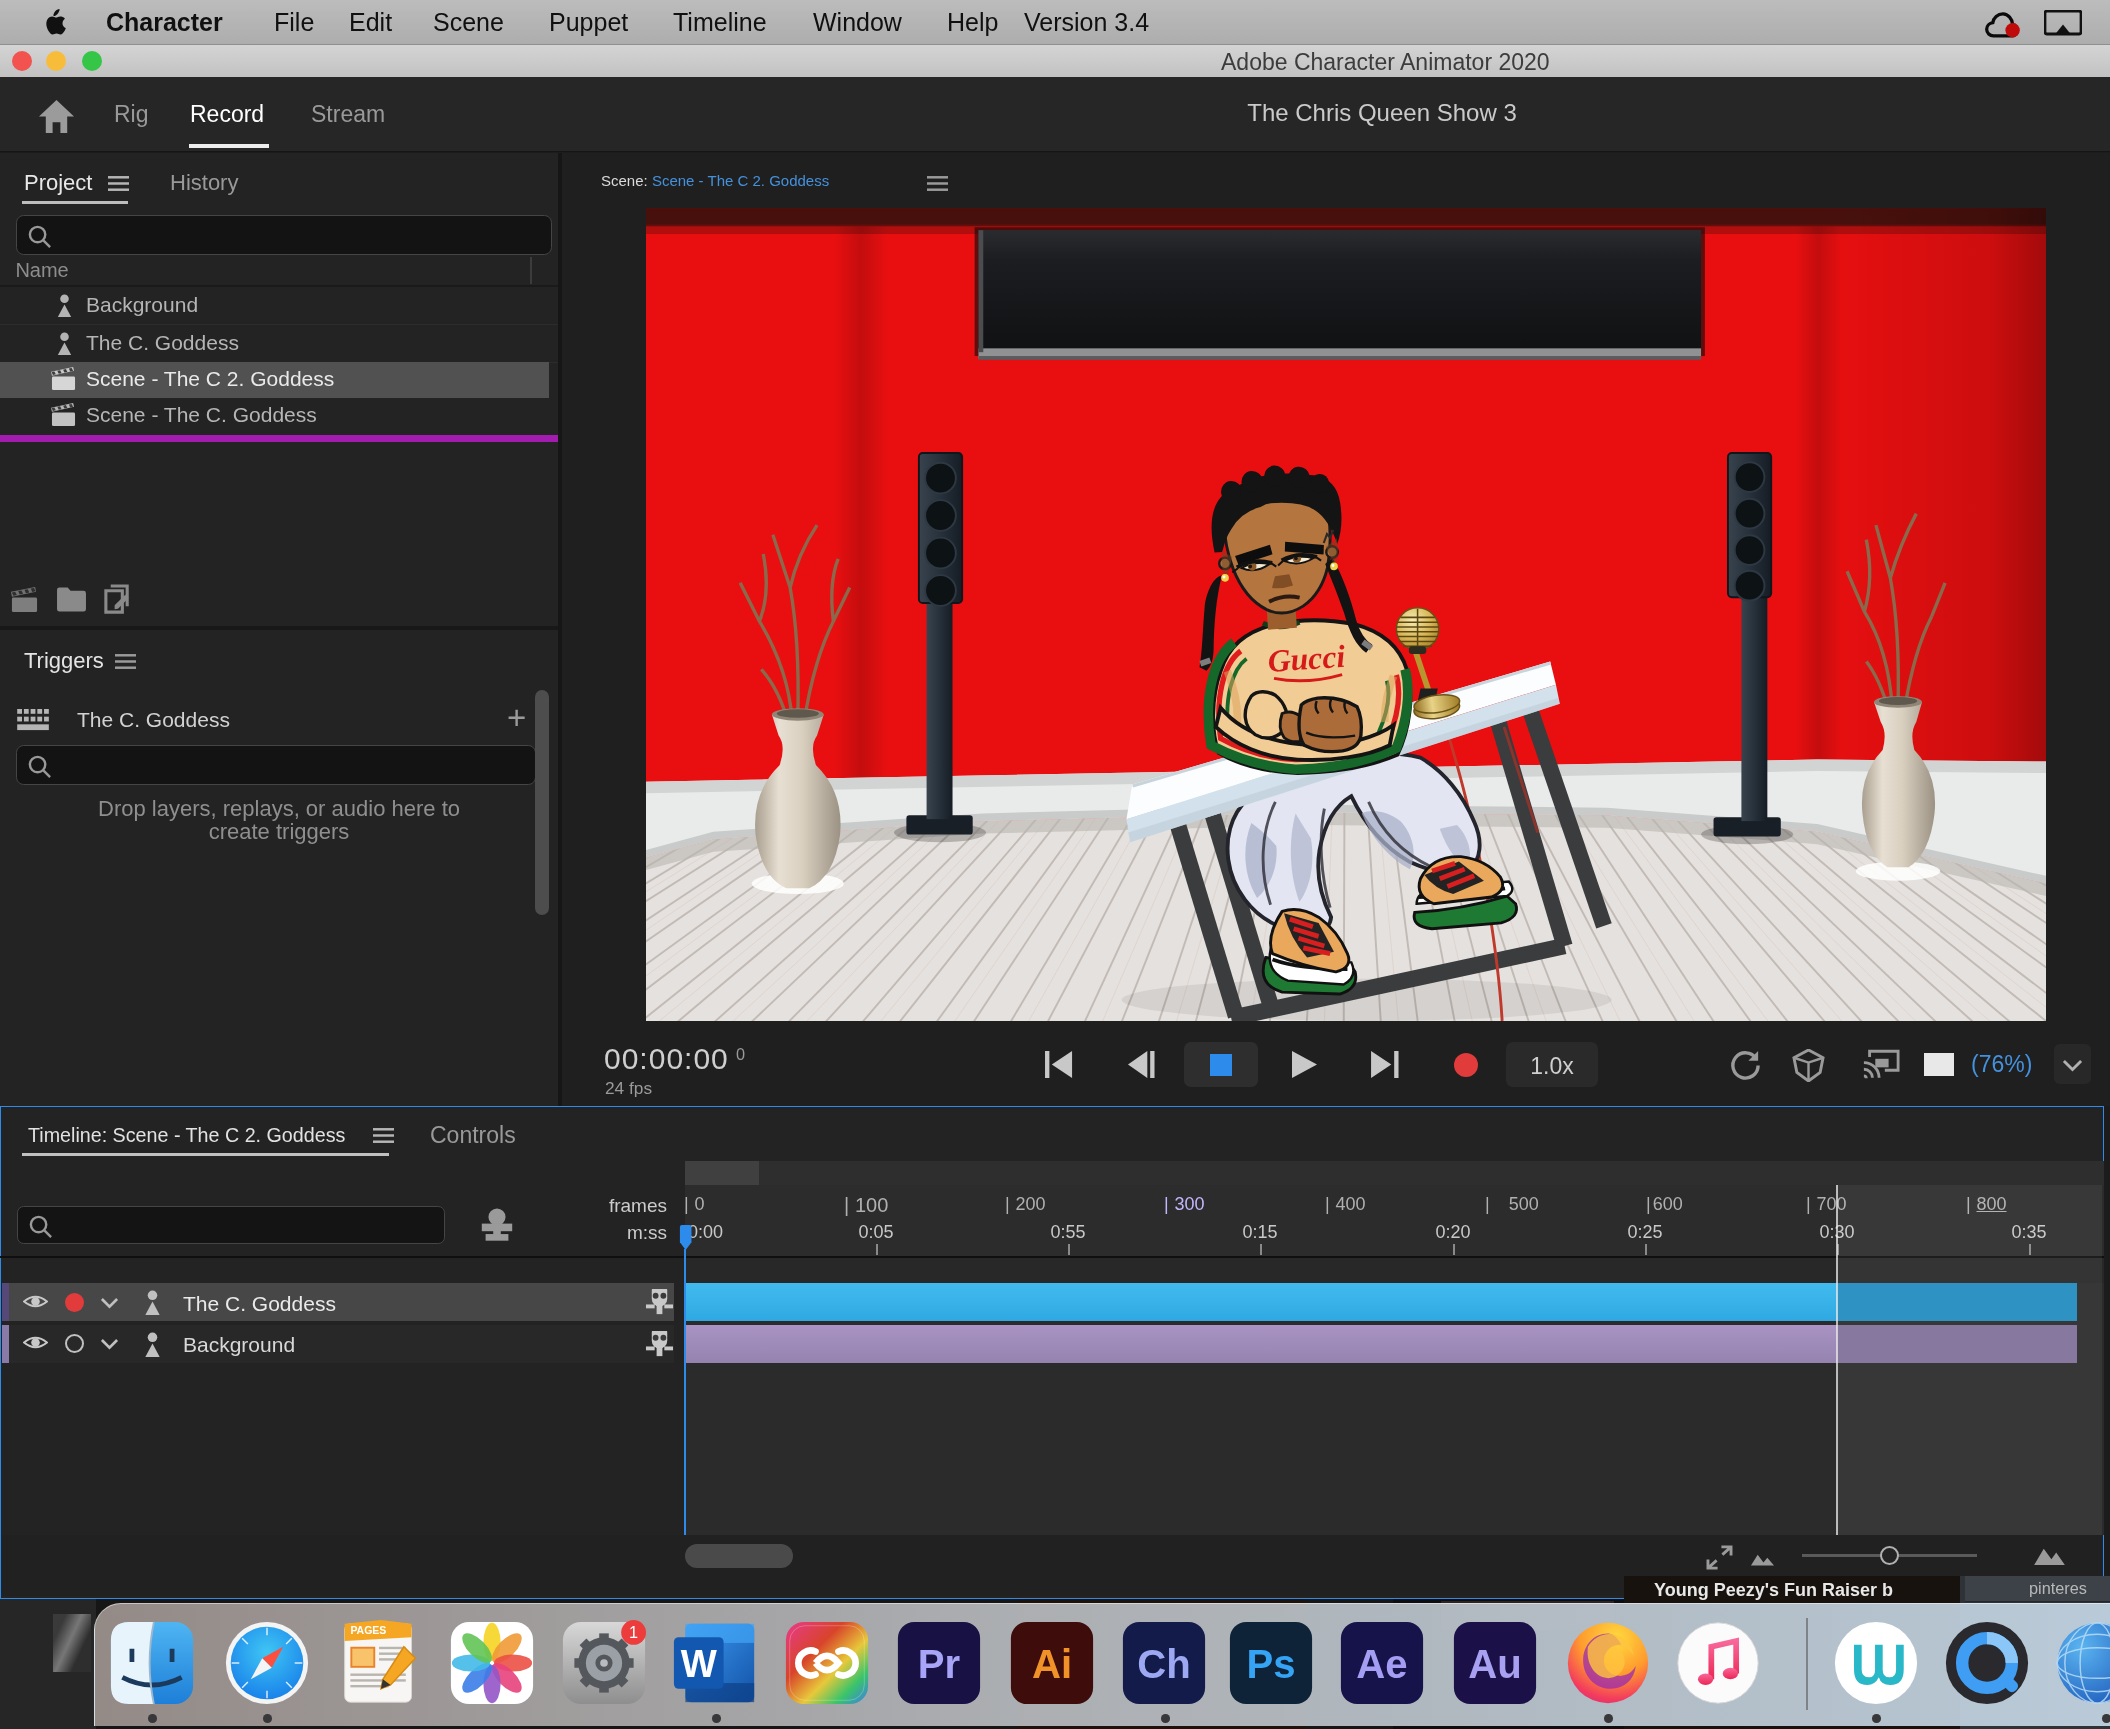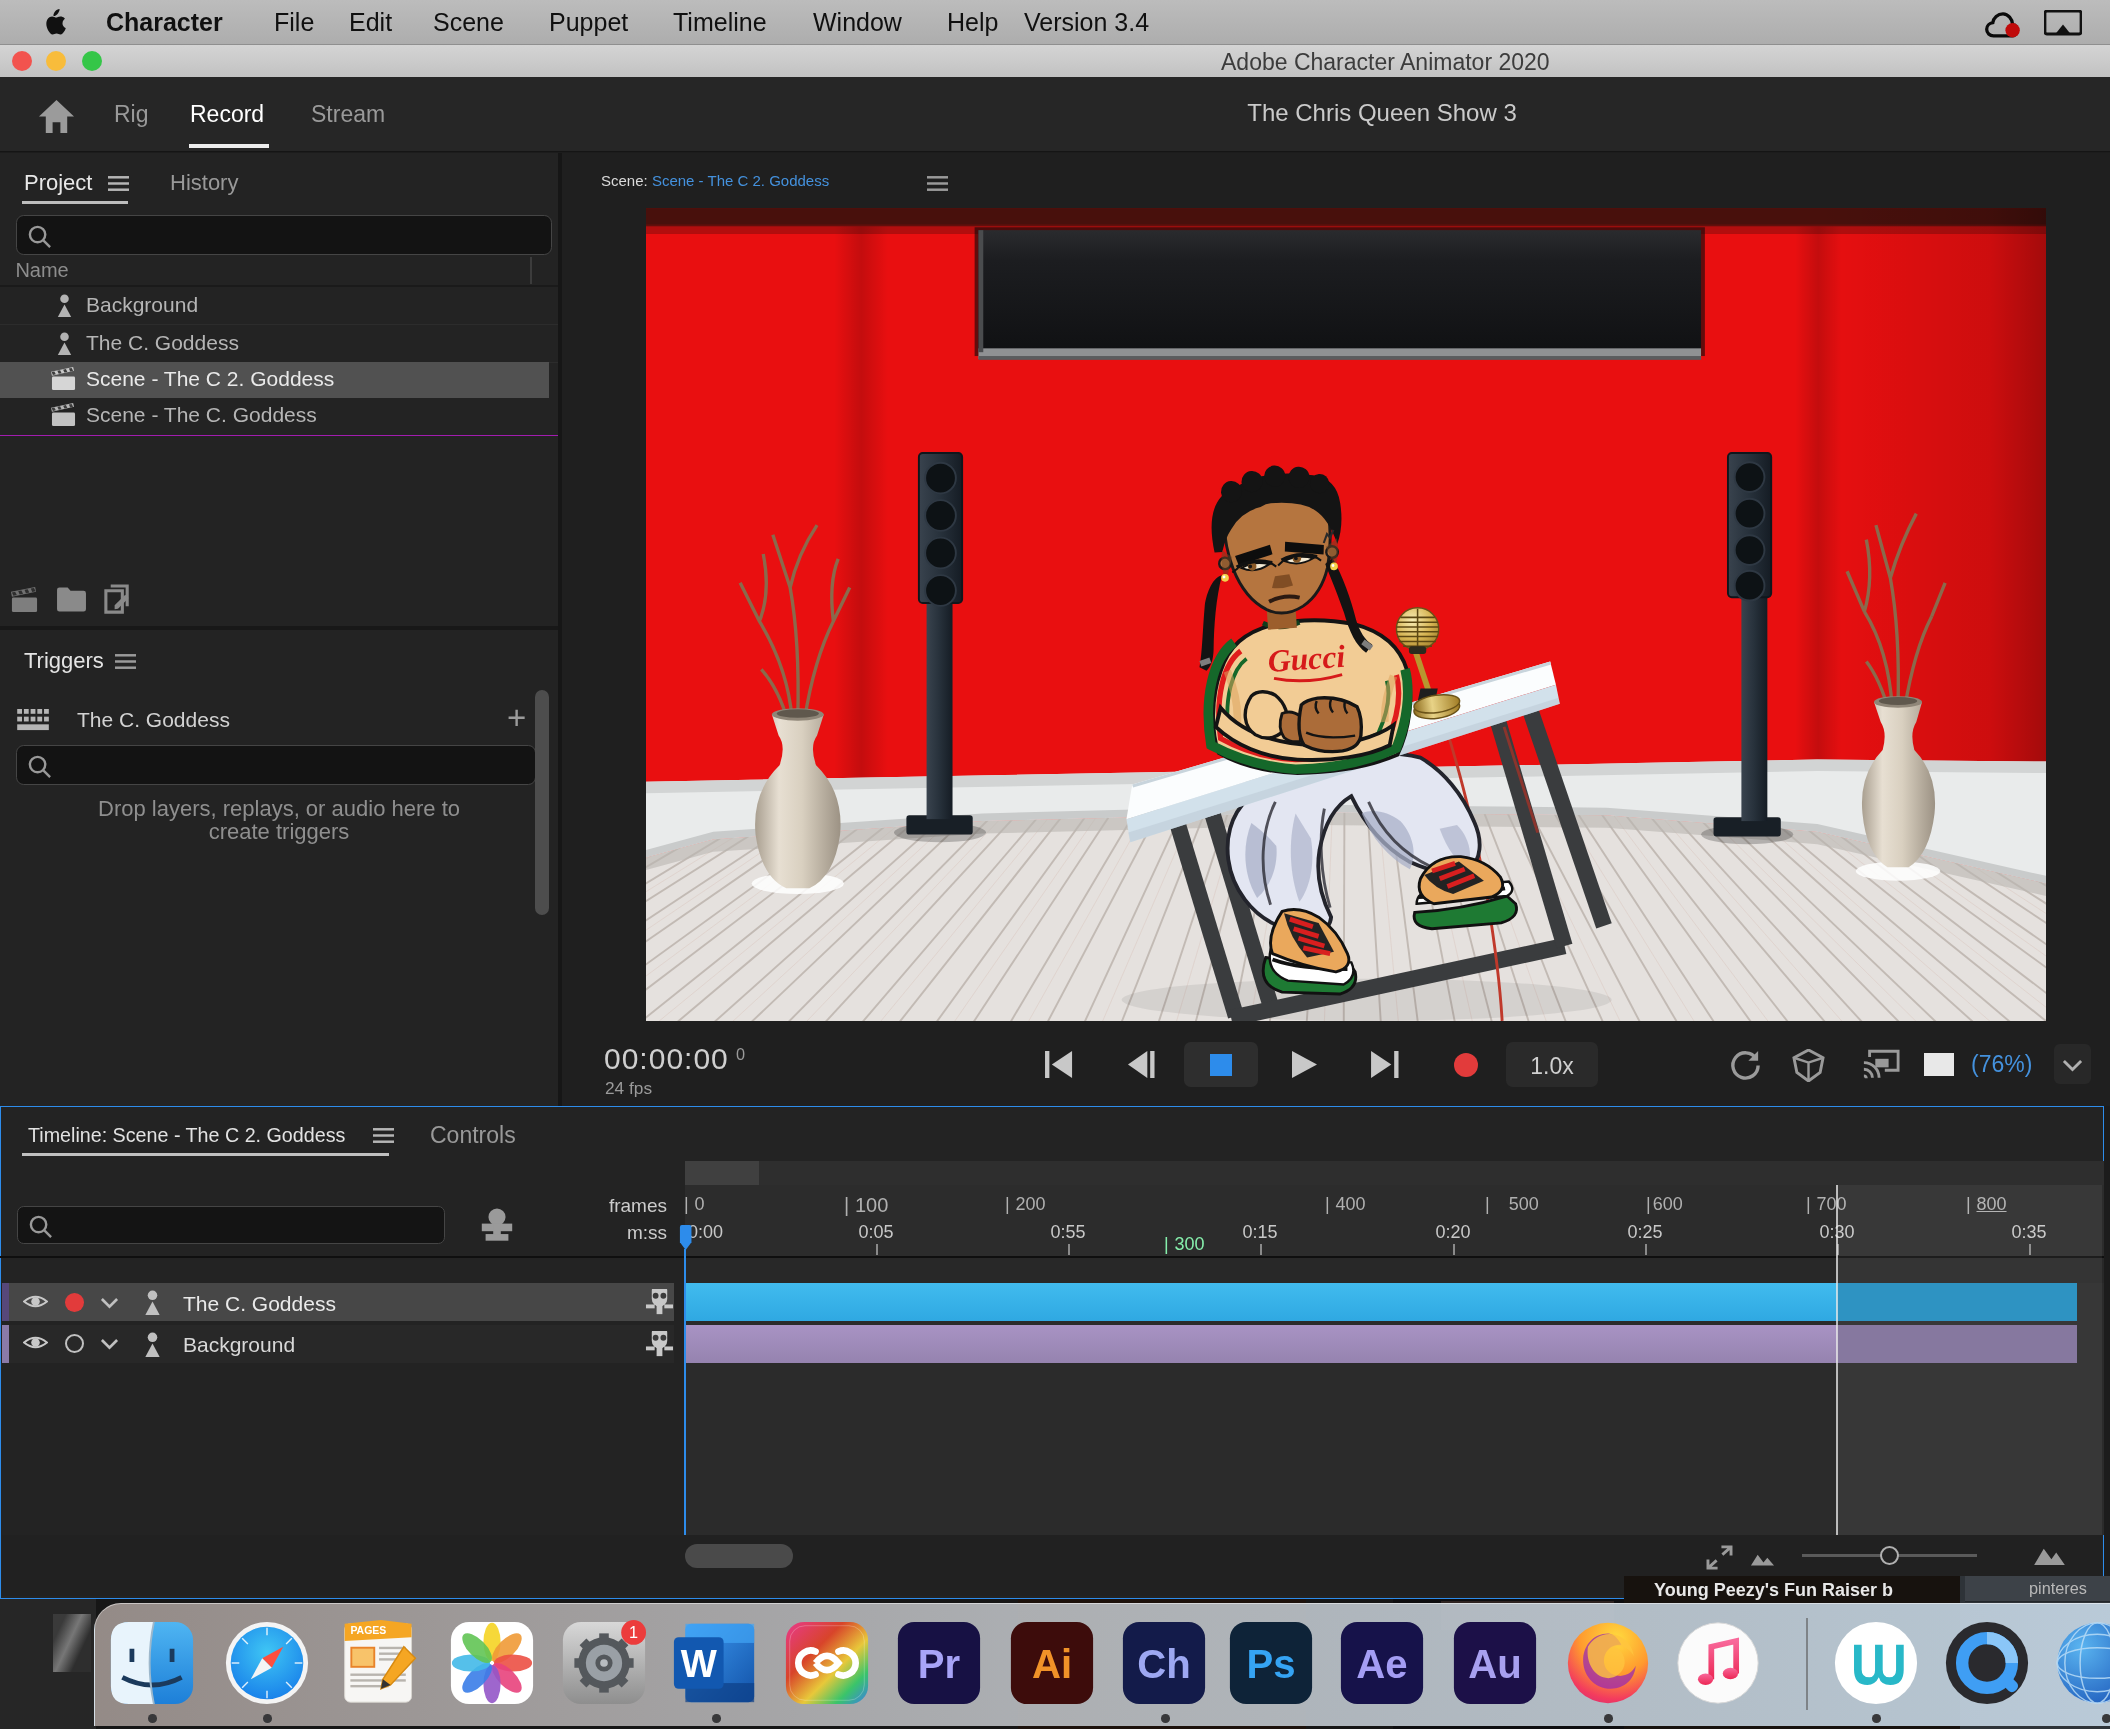--- a/index.html
+++ b/index.html
@@ -85,21 +85,21 @@
   <div class="abs nosel" style="left:86px;top:5.8px;font-size:21px;color:#b5b5b5;">The C. Goddess</div>
 </div>
 <div class="abs" style="left:0;top:362px;width:549px;height:36px;background:#515151;">
   <svg class="abs" style="left:50px;top:4.8px" width="27" height="25" viewBox="0 0 28 26">
       <rect x="2" y="10" width="24" height="14" rx="1.5" fill="#d6d6d6"></rect>
       <path d="M2 9 25 4 24 0 1 5z" fill="#c8c8c8"></path>
       <path d="M3 8.2 6 7.6 4.5 4.6 1.6 5.2z M9 7 12 6.4 10.5 3.4 7.6 4z M15 5.8 18 5.2 16.5 2.2 13.6 2.8z M21 4.6 24 4 22.5 1 19.6 1.6z" fill="#3c3c3c"></path>
     </svg>
   <div class="abs nosel" style="left:86px;top:4.8px;font-size:21px;color:#e9e9e9;">Scene - The C 2. Goddess</div>
 </div>
-<div class="abs" style="left:0;top:398px;width:558px;height:37px;border-bottom:1px solid #a21caf;">
+<div class="abs" style="left:0;top:398px;width:558px;height:37px;border-bottom:7px solid #a21caf;">
   <svg class="abs" style="left:50px;top:4.8px" width="27" height="25" viewBox="0 0 28 26">
       <rect x="2" y="10" width="24" height="14" rx="1.5" fill="#c2c2c2"></rect>
       <path d="M2 9 25 4 24 0 1 5z" fill="#b5b5b5"></path>
       <path d="M3 8.2 6 7.6 4.5 4.6 1.6 5.2z M9 7 12 6.4 10.5 3.4 7.6 4z M15 5.8 18 5.2 16.5 2.2 13.6 2.8z M21 4.6 24 4 22.5 1 19.6 1.6z" fill="#3c3c3c"></path>
     </svg>
   <div class="abs nosel" style="left:86px;top:4.8px;font-size:21px;color:#b5b5b5;">Scene - The C. Goddess</div>
 </div>
 
 <svg class="abs" style="left:9.6px;top:586px" width="29" height="29" viewBox="0 0 30 30">
     <rect x="2" y="12" width="26" height="15" rx="1.5" fill="#7e7e7e"></rect>
@@ -568,21 +568,21 @@
   <circle cx="20" cy="10" r="9" fill="#9a9a9a"></circle>
     <rect x="4" y="17" width="32" height="8" fill="#9a9a9a"></rect>
     <rect x="16" y="17" width="8" height="17" fill="#9a9a9a"></rect>
     <rect x="8" y="28" width="24" height="7" fill="#9a9a9a"></rect>
 </svg>
 <div class="abs nosel" style="left:667px;top:1195px;transform:translateX(-100%);font-size:19px;color:#cccccc;">frames</div>
 <div class="abs nosel" style="left:667px;top:1222px;transform:translateX(-100%);font-size:19px;color:#cccccc;">m:ss</div>
 <div class="abs nosel" style="left:684px;top:1194px;font-size:18px;color:#b0b0b0;">|<span style="margin-left:5.8px;">0</span></div>
 <div class="abs nosel" style="left:844px;top:1194px;font-size:20px;color:#b0b0b0;">|<span style="margin-left:5.8px;">100</span></div>
 <div class="abs nosel" style="left:1005px;top:1194px;font-size:18px;color:#b0b0b0;">|<span style="margin-left:5.8px;">200</span></div>
-<div class="abs nosel" style="left:1164px;top:1194px;font-size:18px;color:#86efac;margin-top:40px;">|<span style="margin-left:5.8px;">300</span></div>
+<div class="abs nosel" style="left:1164px;top:1194px;font-size:18px;color:#c4b5fd;">|<span style="margin-left:5.8px;">300</span></div>
 <div class="abs nosel" style="left:1325px;top:1194px;font-size:18px;color:#b0b0b0;">|<span style="margin-left:5.8px;">400</span></div>
 <div class="abs nosel" style="left:1485px;top:1194px;font-size:18px;color:#b0b0b0;">|<span style="margin-left:19px;">500</span></div>
 <div class="abs nosel" style="left:1646px;top:1194px;font-size:18px;color:#b0b0b0;">|<span style="margin-left:2px;">600</span></div>
 <div class="abs nosel" style="left:1806px;top:1194px;font-size:18px;color:#b0b0b0;">|<span style="margin-left:5.8px;">700</span></div>
 <div class="abs nosel" style="left:1966px;top:1194px;font-size:18px;color:#b0b0b0;">|<span style="margin-left:5.8px;text-decoration:underline;">800</span></div>
 <div class="abs nosel" style="left:688px;top:1222px;font-size:18px;color:#c8c8c8;">0:00</div>
 <div class="abs nosel" style="left:876px;top:1222px;transform:translateX(-50%);font-size:18px;color:#c8c8c8;">0:05</div>
 <div class="abs" style="left:876px;top:1244px;width:1.9px;height:10.6px;background:#8a8a8a;"></div>
 <div class="abs nosel" style="left:1068px;top:1222px;transform:translateX(-50%);font-size:18px;color:#c8c8c8;">0:55</div>
 <div class="abs" style="left:1068px;top:1244px;width:1.9px;height:10.6px;background:#8a8a8a;"></div>

